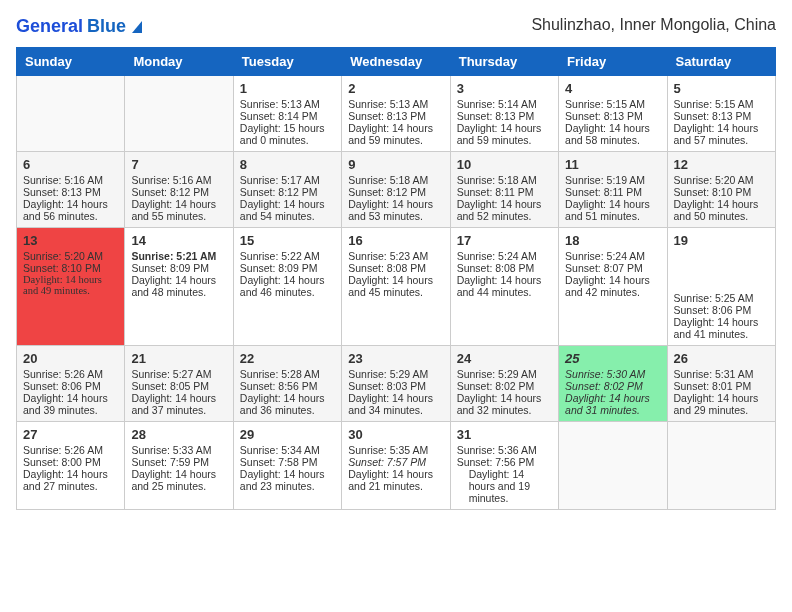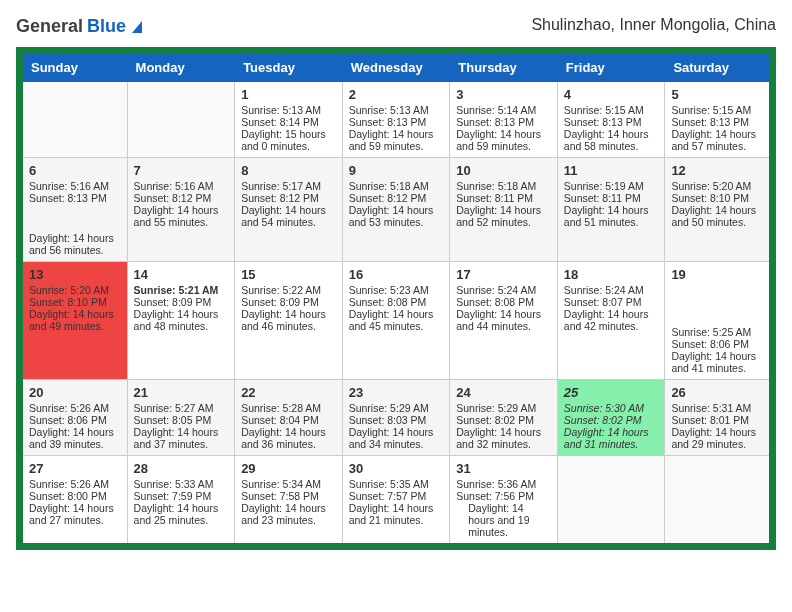--- a/index.html
+++ b/index.html
@@ -30,21 +30,21 @@
       color: #333;
       line-height: 1.1;
     }
     .location-title {
       font-size: 16px;
       color: #333;
     }
     .calendar {
       width: 100%;
       border-collapse: collapse;
-      border: 7px solid #15803d;
+      border: 1px solid #15803d;
     }
     .calendar th {
       background-color: #1565c0;
       color: #fff;
       font-size: 13px;
       padding: 6px 8px;
       text-align: left;
       border: 1px solid #1565c0;
     }
     .calendar td {
@@ -64,21 +64,21 @@
     }
     .cell-empty {
       background: #f9f9f9;
     }
   </style>
 </head>
 <body>
 
 <div class="header-area">
   <div class="logo">
-  <span style="font-size:18px;font-weight:bold;color:#404040;">General</span>
+  <span style="font-size:18px;font-weight:bold;color:#1d4ed8;">General</span>
   <span style="font-size:18px;font-weight:bold;color:#1565c0;">Blue</span>
   <span style="display:inline-block;width:0;height:0;border-left:10px solid transparent;border-bottom:12px solid #1565c0;margin-left:2px;vertical-align:middle;"></span>
 </div>
   <div class="title-area">
     <div class="location-title">Shulinzhao, Inner Mongolia, China</div>
   </div>
 </div>
 
 <table class="calendar">
   <thead>
@@ -125,21 +125,21 @@
         <span style="display:block;">Sunrise: 5:15 AM</span>
         <span style="display:block;">Sunset: 8:13 PM</span>
         <span style="display:block;">Daylight: 14 hours and 57 minutes.</span>
       </td>
       </tr>
       <tr>
         <td style="background: rgb(245, 245, 245);">
         <span class="day-number">6</span>
         <span style="display:block;">Sunrise: 5:16 AM</span>
         <span style="display:block;">Sunset: 8:13 PM</span>
-        <span style="display:block;margin-top:28px;">Daylight: 14 hours and 56 minutes.</span>
+        <span style="display:block;">Daylight: 14 hours and 56 minutes.</span>
       </td>
         <td style="background: rgb(245, 245, 245);">
         <span class="day-number">7</span>
         <span style="display:block;">Sunrise: 5:16 AM</span>
         <span style="display:block;">Sunset: 8:12 PM</span>
         <span style="display:block;">Daylight: 14 hours and 55 minutes.</span>
       </td>
         <td style="background: rgb(245, 245, 245);">
         <span class="day-number">8</span>
         <span style="display:block;">Sunrise: 5:17 AM</span>
@@ -169,21 +169,21 @@
         <span style="display:block;">Sunrise: 5:20 AM</span>
         <span style="display:block;">Sunset: 8:10 PM</span>
         <span style="display:block;">Daylight: 14 hours and 50 minutes.</span>
       </td>
       </tr>
       <tr>
         <td style="background: #ef4444;">
         <span class="day-number">13</span>
         <span style="display:block;">Sunrise: 5:20 AM</span>
         <span style="display:block;">Sunset: 8:10 PM</span>
-        <span style="display:block;">Daylight: 14 hours and 49 minutes.</span>
+        <span style="display:block;font-family:Liberation Serif, serif;">Daylight: 14 hours and 49 minutes.</span>
       </td>
         <td style="background: rgb(255, 255, 255);">
         <span class="day-number">14</span>
         <span style="display:block;font-weight:bold;">Sunrise: 5:21 AM</span>
         <span style="display:block;">Sunset: 8:09 PM</span>
         <span style="display:block;">Daylight: 14 hours and 48 minutes.</span>
       </td>
         <td style="background: rgb(255, 255, 255);">
         <span class="day-number">15</span>
         <span style="display:block;">Sunrise: 5:22 AM</span>
@@ -224,21 +224,21 @@
       </td>
         <td style="background: rgb(245, 245, 245);">
         <span class="day-number">21</span>
         <span style="display:block;">Sunrise: 5:27 AM</span>
         <span style="display:block;">Sunset: 8:05 PM</span>
         <span style="display:block;">Daylight: 14 hours and 37 minutes.</span>
       </td>
         <td style="background: rgb(245, 245, 245);">
         <span class="day-number">22</span>
         <span style="display:block;">Sunrise: 5:28 AM</span>
-        <span style="display:block;">Sunset: 8:04 PM</span>
+        <span style="display:block;">Sunset: 8:56 PM</span>
         <span style="display:block;">Daylight: 14 hours and 36 minutes.</span>
       </td>
         <td style="background: rgb(245, 245, 245);">
         <span class="day-number">23</span>
         <span style="display:block;">Sunrise: 5:29 AM</span>
         <span style="display:block;">Sunset: 8:03 PM</span>
         <span style="display:block;">Daylight: 14 hours and 34 minutes.</span>
       </td>
         <td style="background: rgb(245, 245, 245);">
         <span class="day-number">24</span>
@@ -274,21 +274,21 @@
       </td>
         <td style="background: rgb(255, 255, 255);">
         <span class="day-number">29</span>
         <span style="display:block;">Sunrise: 5:34 AM</span>
         <span style="display:block;">Sunset: 7:58 PM</span>
         <span style="display:block;">Daylight: 14 hours and 23 minutes.</span>
       </td>
         <td style="background: rgb(255, 255, 255);">
         <span class="day-number">30</span>
         <span style="display:block;">Sunrise: 5:35 AM</span>
-        <span style="display:block;">Sunset: 7:57 PM</span>
+        <span style="display:block;font-style:italic;">Sunset: 7:57 PM</span>
         <span style="display:block;">Daylight: 14 hours and 21 minutes.</span>
       </td>
         <td style="background: rgb(255, 255, 255);">
         <span class="day-number">31</span>
         <span style="display:block;">Sunrise: 5:36 AM</span>
         <span style="display:block;">Sunset: 7:56 PM</span>
         <span style="display:block;margin-left:12px;">Daylight: 14 hours and 19 minutes.</span>
       </td>
         <td class="cell-empty" style="background: rgb(249, 249, 249);"></td>
         <td class="cell-empty" style="background: rgb(249, 249, 249);"></td>

